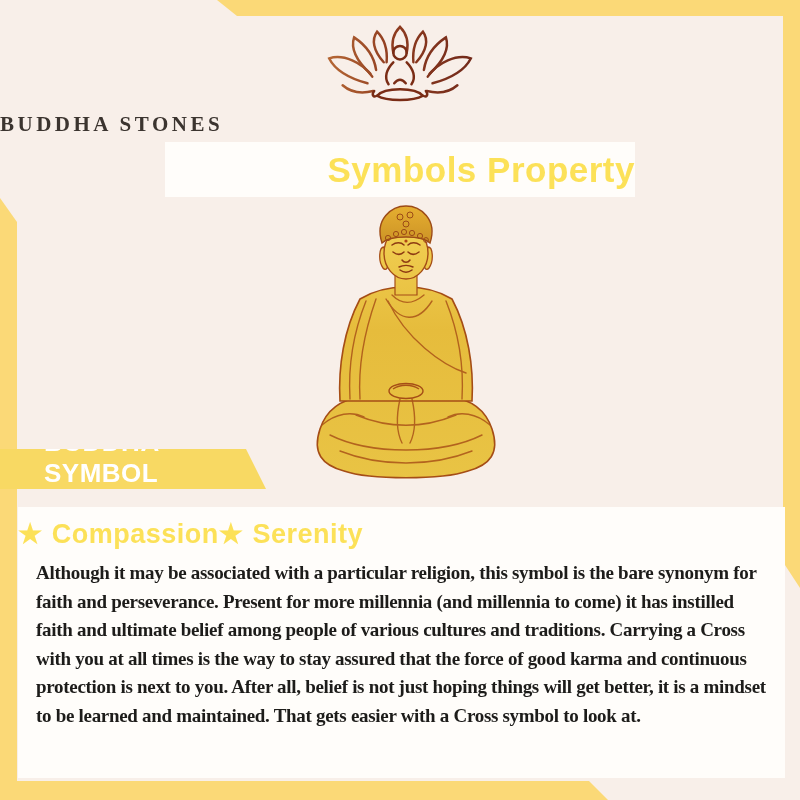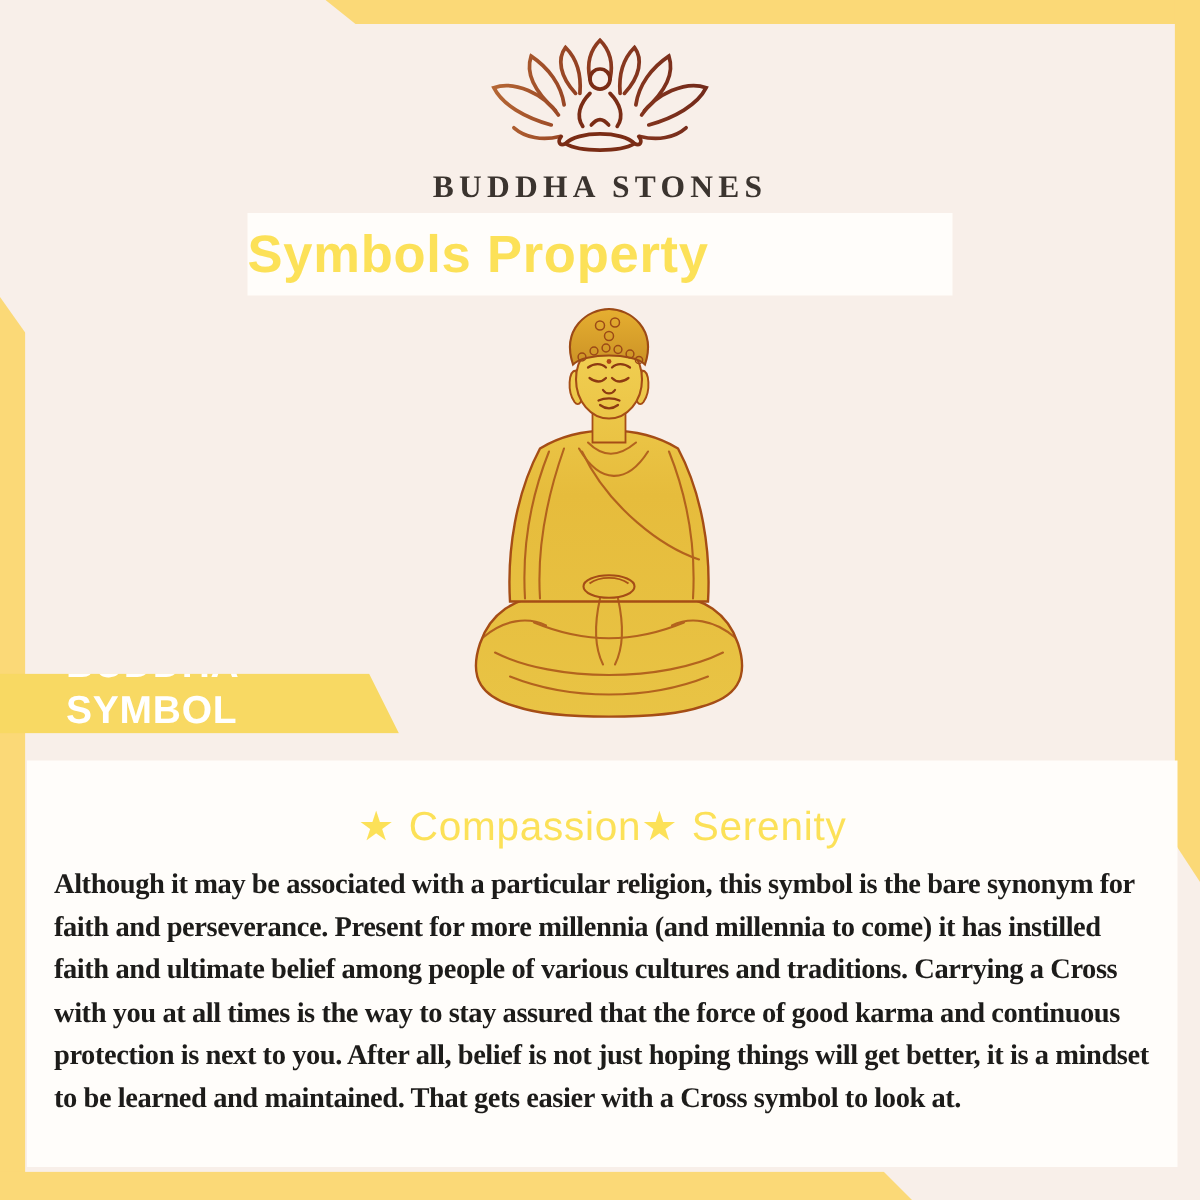--- a/index.html
+++ b/index.html
@@ -16,43 +16,43 @@
     clip-path:polygon(217px 0,800px 0,800px 16px,237px 16px);}
   .band-right{top:0;right:0;width:17px;height:588px;
     clip-path:polygon(0 0,17px 0,17px 588px,0 562px);}
   .band-left{top:198px;left:0;width:17px;height:602px;
     clip-path:polygon(0 0,17px 24px,17px 602px,0 602px);}
   .band-bottom{bottom:0;left:0;width:608px;height:19px;
     clip-path:polygon(0 0,589px 0,608px 19px,0 19px);}
 
   
   .logo-lotus{position:absolute;left:322px;top:24px;width:156px;height:88px;}
-  .brand{position:absolute;left:0;top:112px;width:800px;text-align:center;
+  .brand{position:absolute;left:0;top:112px;width:800px;text-align:left;
     font-family:"Liberation Serif",serif;font-weight:600;font-size:21px;
     letter-spacing:3.5px;color:var(--brandtext);}
 
   
   .title-bar{position:absolute;left:165px;top:142px;width:470px;height:55px;
-    background:var(--white);display:flex;align-items:center;justify-content:flex-start;}
+    background:var(--white);display:flex;align-items:center;justify-content:flex-end;}
   .title-bar .title{font-size:35px;font-weight:bold;color:var(--textyellow);letter-spacing:.5px;}
 
   
   .buddha{position:absolute;left:300px;top:203px;width:212px;height:282px;}
 
   
   .label-banner{position:absolute;left:0;top:449px;width:266px;height:40px;
     background:var(--banner);clip-path:polygon(0 0,246px 0,266px 40px,0 40px);
     display:flex;align-items:flex-end;}
   .label-banner .label{color:#fff;font-size:26px;font-weight:bold;letter-spacing:.5px;
     padding-left:44px;}
 
   
   .content-card{position:absolute;left:18px;top:507px;width:767px;height:271px;
     background:var(--white);overflow:hidden;}
-  .traits{margin-top:28px;text-align:center;font-size:27px;font-weight:normal;
+  .traits{margin-top:11px;text-align:left;font-size:27px;font-weight:bold;
     color:var(--textyellow);letter-spacing:.5px;}
   .traits .trait-star{margin-right:9px;}
   .paragraph{margin:9px 16px 0 18px;font-size:19px;font-weight:bold;line-height:28.5px;
     letter-spacing:-.3px;color:var(--bodytext);font-family:Liberation Serif, serif;}
 </style>
 </head>
 <body>
 
 <div class="canvas">
 

